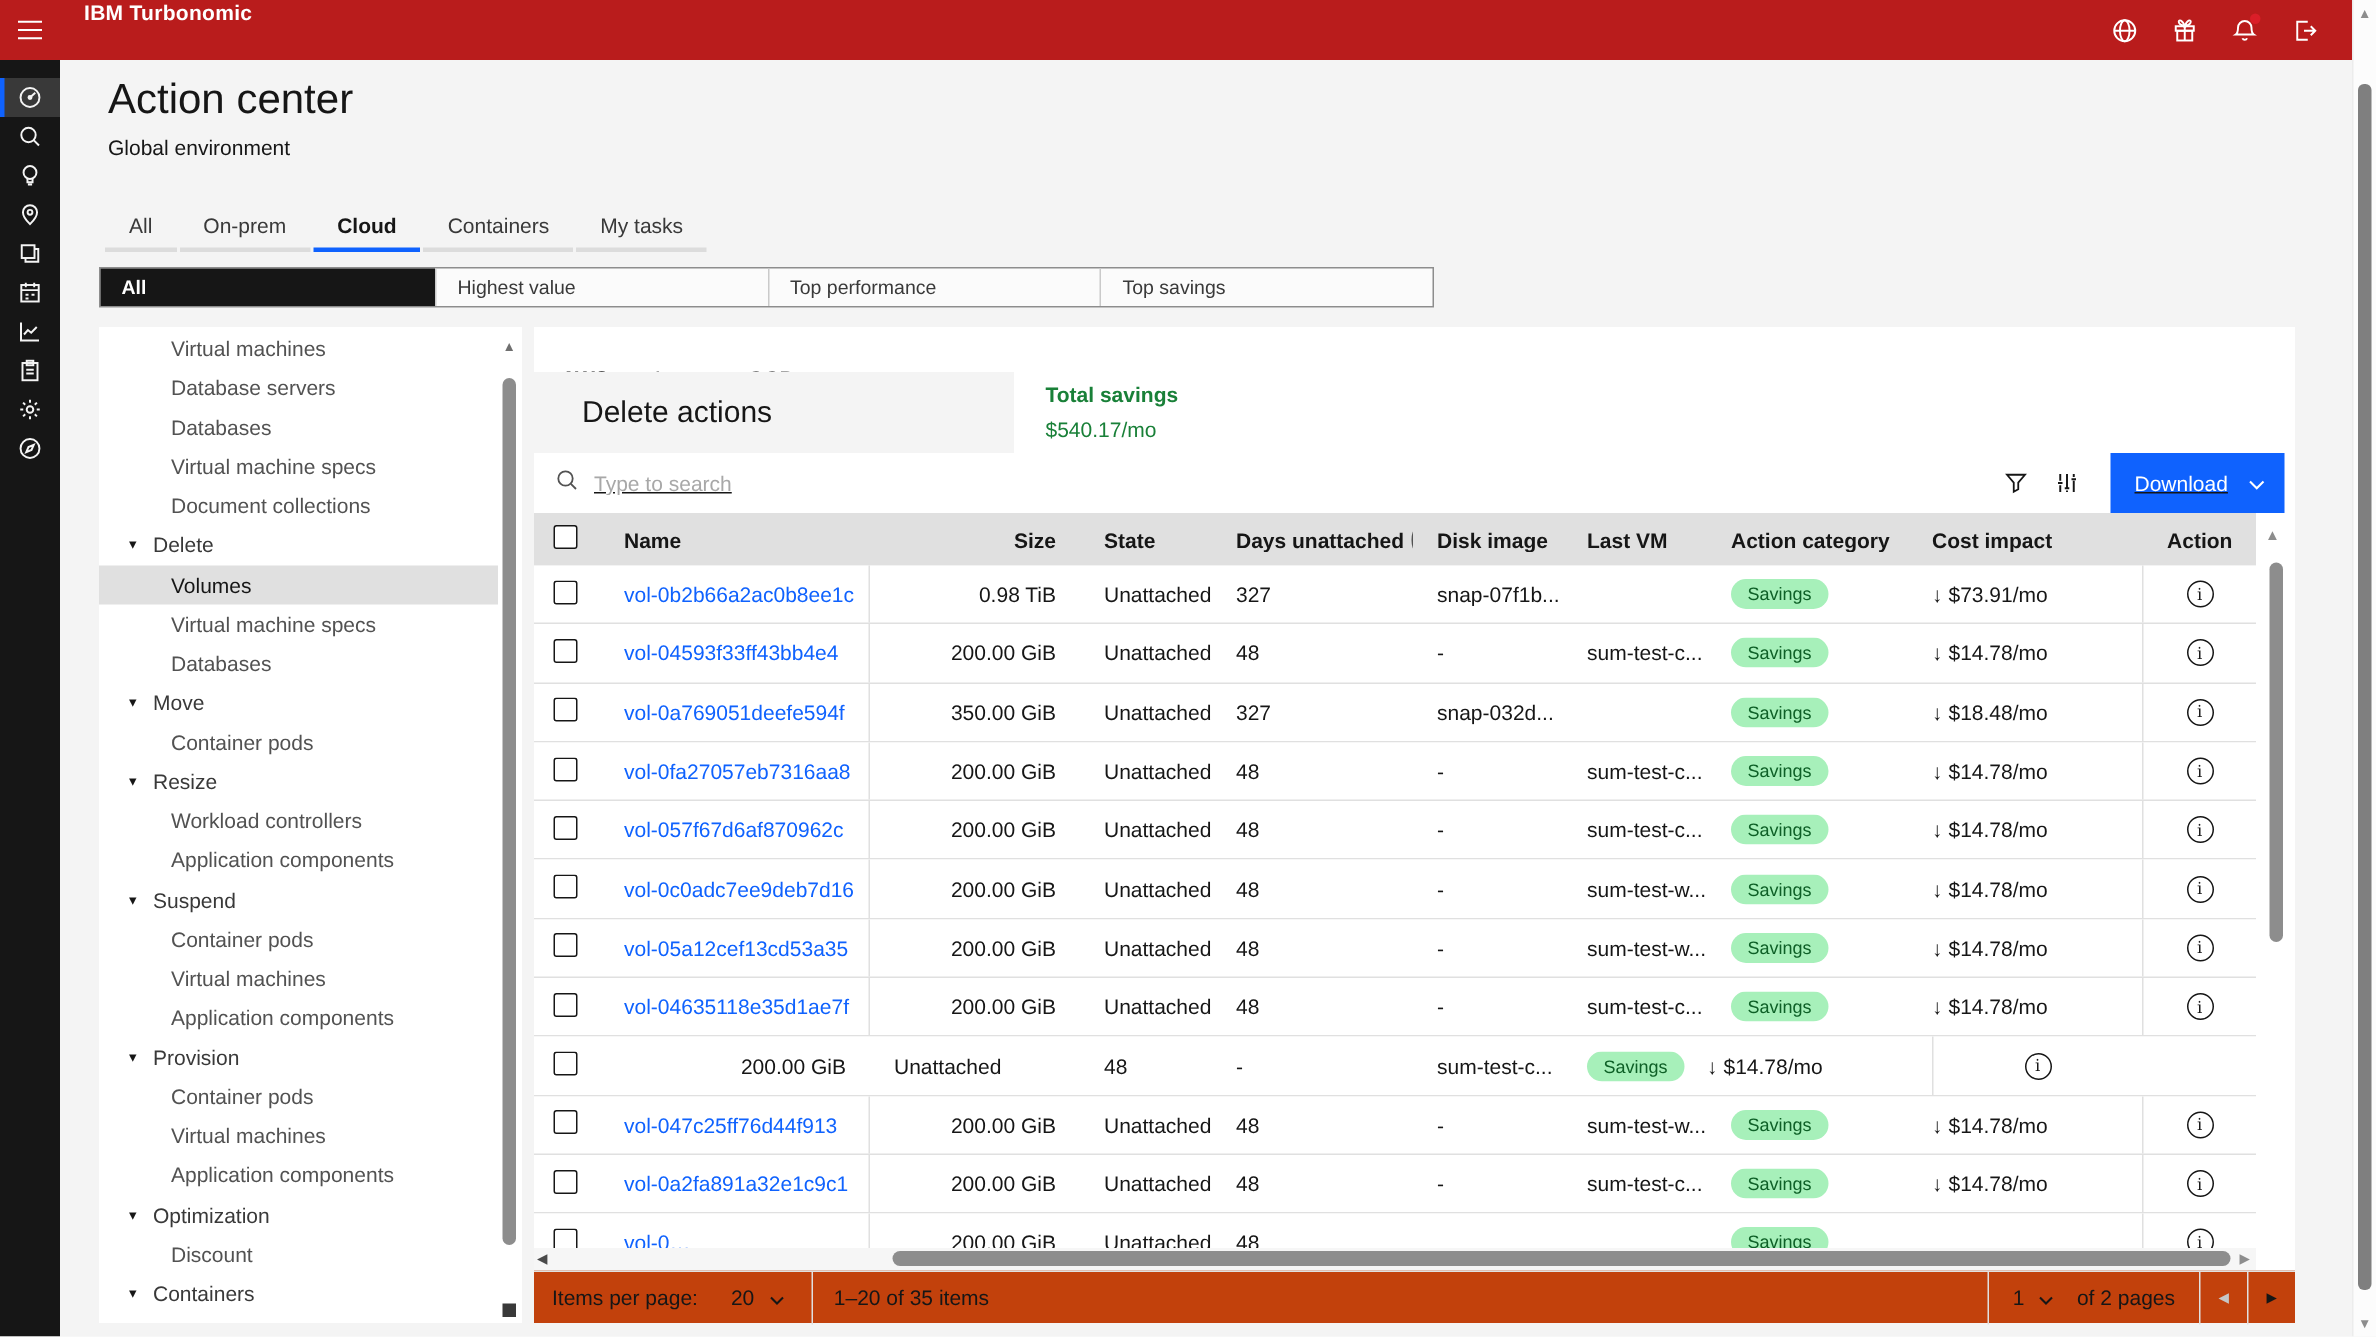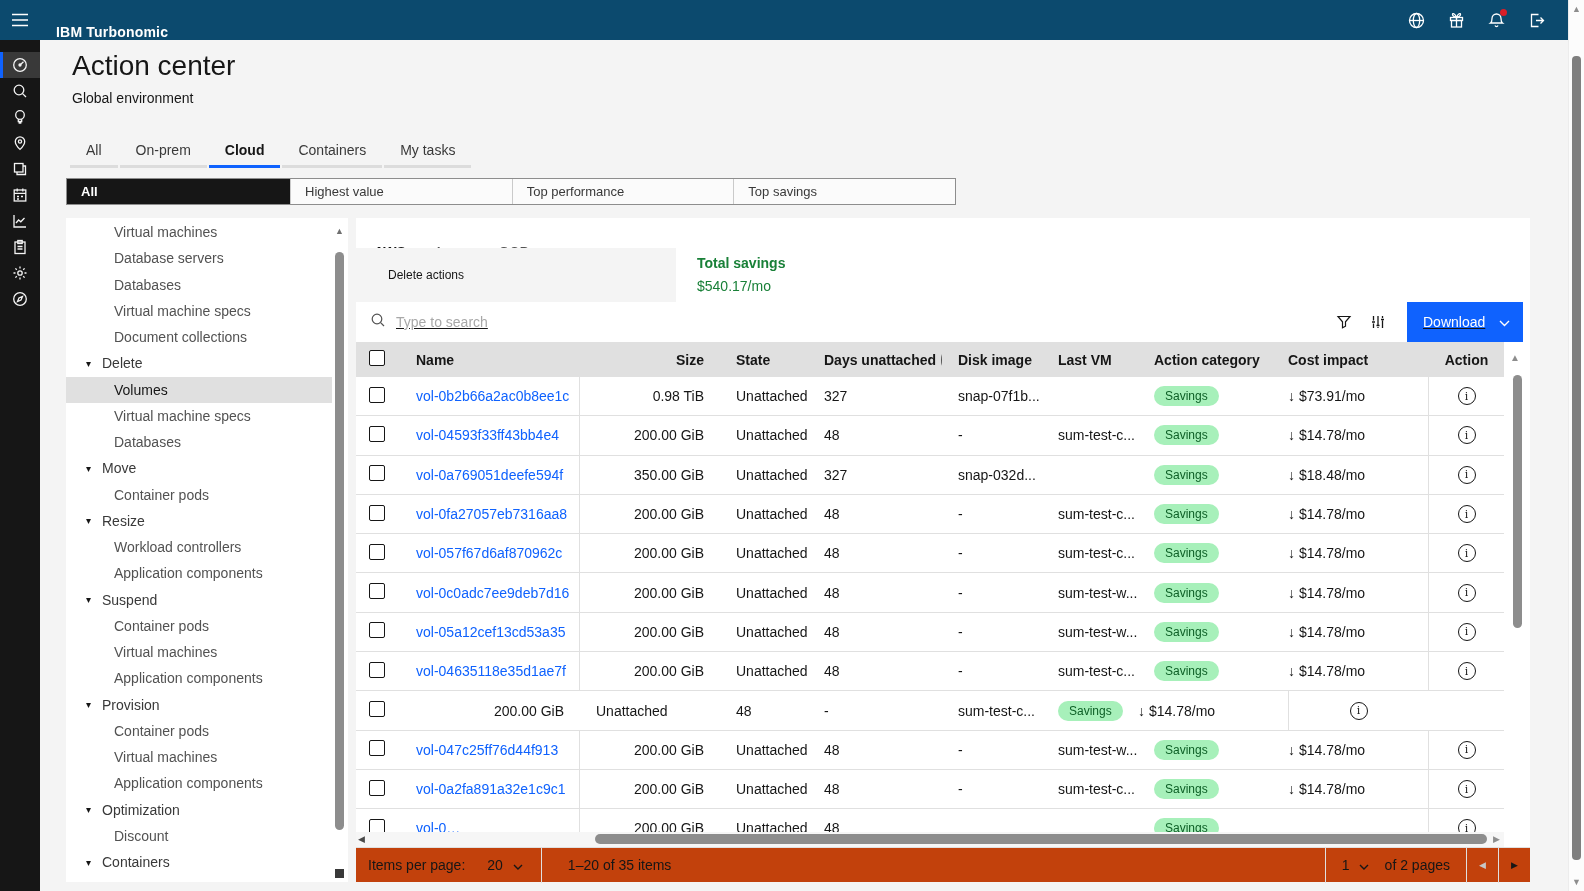--- a/index.html
+++ b/index.html
@@ -1,20 +1,20 @@
 <!DOCTYPE html>
 <html><head>
 <meta charset="utf-8">
 <style>
   * { margin:0; padding:0; box-sizing:border-box; }
   html,body { width:1584px; height:891px; overflow:hidden; }
   body { font-family:"Liberation Sans", sans-serif; background:#f4f4f4; position:relative; color:#161616; }
 
   
-  .app-header { position:absolute; left:0; top:0; width:1568px; height:40px; background:#0c4a6e; display:flex; align-items:flex-end; z-index:10; }
+  .app-header { position:absolute; left:0; top:0; width:1568px; height:40px; background:#b91c1c; display:flex; align-items:flex-start; z-index:10; }
   .hamburger { width:40px; height:40px; display:flex; align-items:center; justify-content:center; cursor:pointer; }
   .app-title { color:#fff; font-size:14px; font-weight:600; margin-left:16px; letter-spacing:.2px; }
   .header-actions { margin-left:auto; display:flex; margin-right:12px; }
   .hdr-btn { width:40px; height:40px; display:flex; align-items:center; justify-content:center; position:relative; cursor:pointer; }
   .hdr-btn svg { stroke:#fff; fill:none; stroke-width:1.3; }
   .notif-dot { position:absolute; top:9px; right:9px; width:7px; height:7px; border-radius:50%; background:#da1e28; }
 
   
   .side-rail { position:absolute; left:0; top:40px; bottom:0; width:40px; background:#161616; padding-top:12px; z-index:9; }
   .rail-item { width:40px; height:26px; display:flex; align-items:center; justify-content:center; cursor:pointer; }
@@ -52,21 +52,21 @@
   
   .content-panel { position:absolute; left:316px; top:178px; width:1174px; height:664px; background:#fff; }
 
   .provider-tabs { position:absolute; left:4px; top:0; height:30px; display:flex; }
   .provider-tab { padding:6px 14px 5px; font-size:14px; color:#525252; border-bottom:3px solid transparent; cursor:pointer;margin-top:20px; }
   .provider-tab.active { font-weight:bold; color:#161616; border-bottom-color:#0f62fe; }
   .provider-tab.inactive { border-bottom:2px solid #e0e0e0; }
 
   .heading-row { position:absolute; left:0; top:30px; width:100%; height:54px; }
   .heading-block { position:absolute; left:0; top:0; width:320px; height:54px; background:#f4f4f4; display:flex; align-items:center; }
-  .panel-heading { font-size:12px; margin-left:32px; color:#161616; }
+  .panel-heading { font-size:20px; margin-left:32px; color:#161616; }
   .savings-block { position:absolute; left:341px; top:7px; }
   .savings-label { font-size:14px; font-weight:bold; color:#198038; }
   .savings-value { font-size:14px; color:#198038; margin-top:7px; }
 
   .toolbar { position:absolute; left:0; top:84px; width:100%; height:40px; display:flex; align-items:center;text-decoration:underline; }
   .search-wrap { display:flex; align-items:center; flex:1; height:40px; }
   .search-icon { margin-left:14px; }
   .search-input { border:none; outline:none; background:transparent; font-size:14px; margin-left:10px; width:600px; font-family:"Liberation Sans",sans-serif; color:#161616; }
   .search-input::placeholder { color:#a8a8a8; }
   .tool-btn { width:34px; height:34px; display:flex; align-items:center; justify-content:center; cursor:pointer; }
@@ -102,21 +102,21 @@
   .v-scrollbar { position:absolute; right:0; top:124px; width:26px; height:505px; background:#fff; }
   .v-up-arrow { position:absolute; top:10px; left:6px; font-size:10px; color:#8d8d8d; }
   .v-thumb { position:absolute; top:33px; left:9px; width:9px; height:253px; background:#8d8d8d; border-radius:5px; }
   .v-down-arrow { position:absolute; bottom:-14px; left:6px; font-size:10px; color:#8d8d8d; }
 
   
   .pagination { position:absolute; left:0; top:629px; width:100%; height:35px; border-top:1px solid #e0e0e0; background:#c2410c; display:flex; align-items:center; font-size:14px; }
   .pg-label { margin-left:12px; color:#161616; }
   .pg-select { display:flex; align-items:center; gap:10px; margin:0 18px 0 22px; cursor:pointer; height:35px; }
   .pg-divider { width:1px; height:35px; background:#e0e0e0; }
-  .pg-range { margin-left:26px; color:#161616; }
+  .pg-range { margin-left:14px; color:#161616; }
   .pg-right { margin-left:auto; display:flex; align-items:center; height:35px; }
   .pg-page-select { display:flex; align-items:center; gap:9px; padding:0 16px; height:35px; border-left:1px solid #e0e0e0; cursor:pointer; }
   .pg-pages-text { margin-right:16px; }
   .pg-arrow-btn { width:32px; height:35px; border-left:1px solid #e0e0e0; display:flex; align-items:center; justify-content:center; font-size:9px; cursor:pointer; }
   .pg-arrow-btn.disabled { color:#c6c6c6; }
   .pg-arrow-btn.enabled { color:#161616; }
 
   
   .page-scrollbar { position:absolute; right:0; top:0; width:16px; height:891px; background:#fcfcfc; border-left:1px solid #ececec; z-index:11; }
   .ps-up { position:absolute; top:4px; left:3px; font-size:9px; color:#8d8d8d; }

